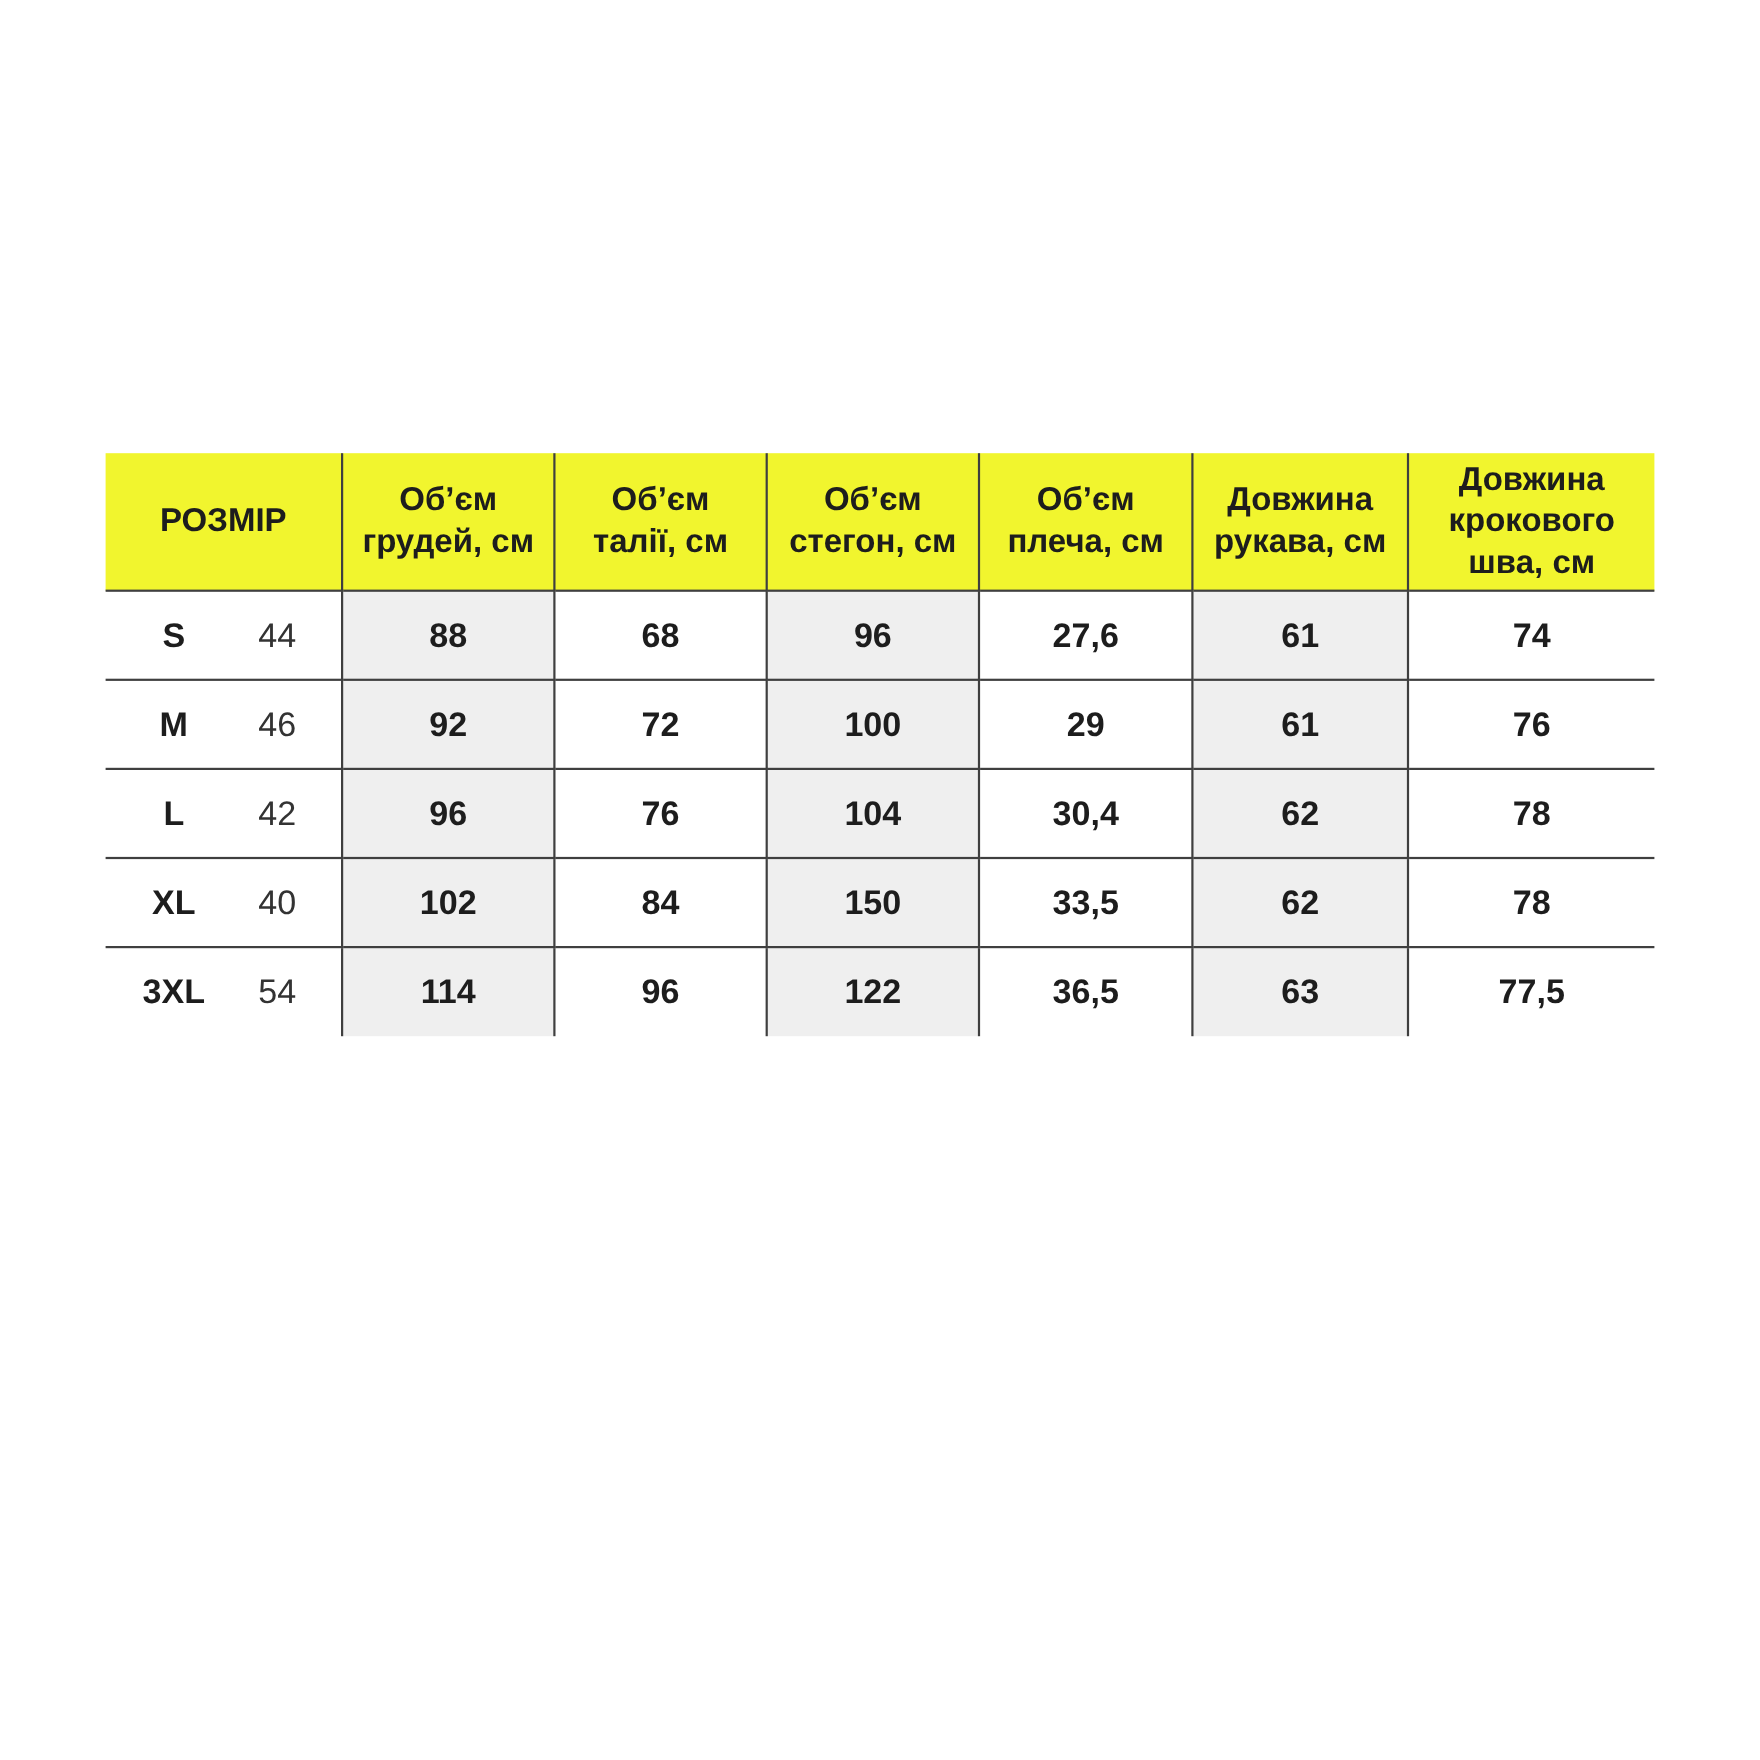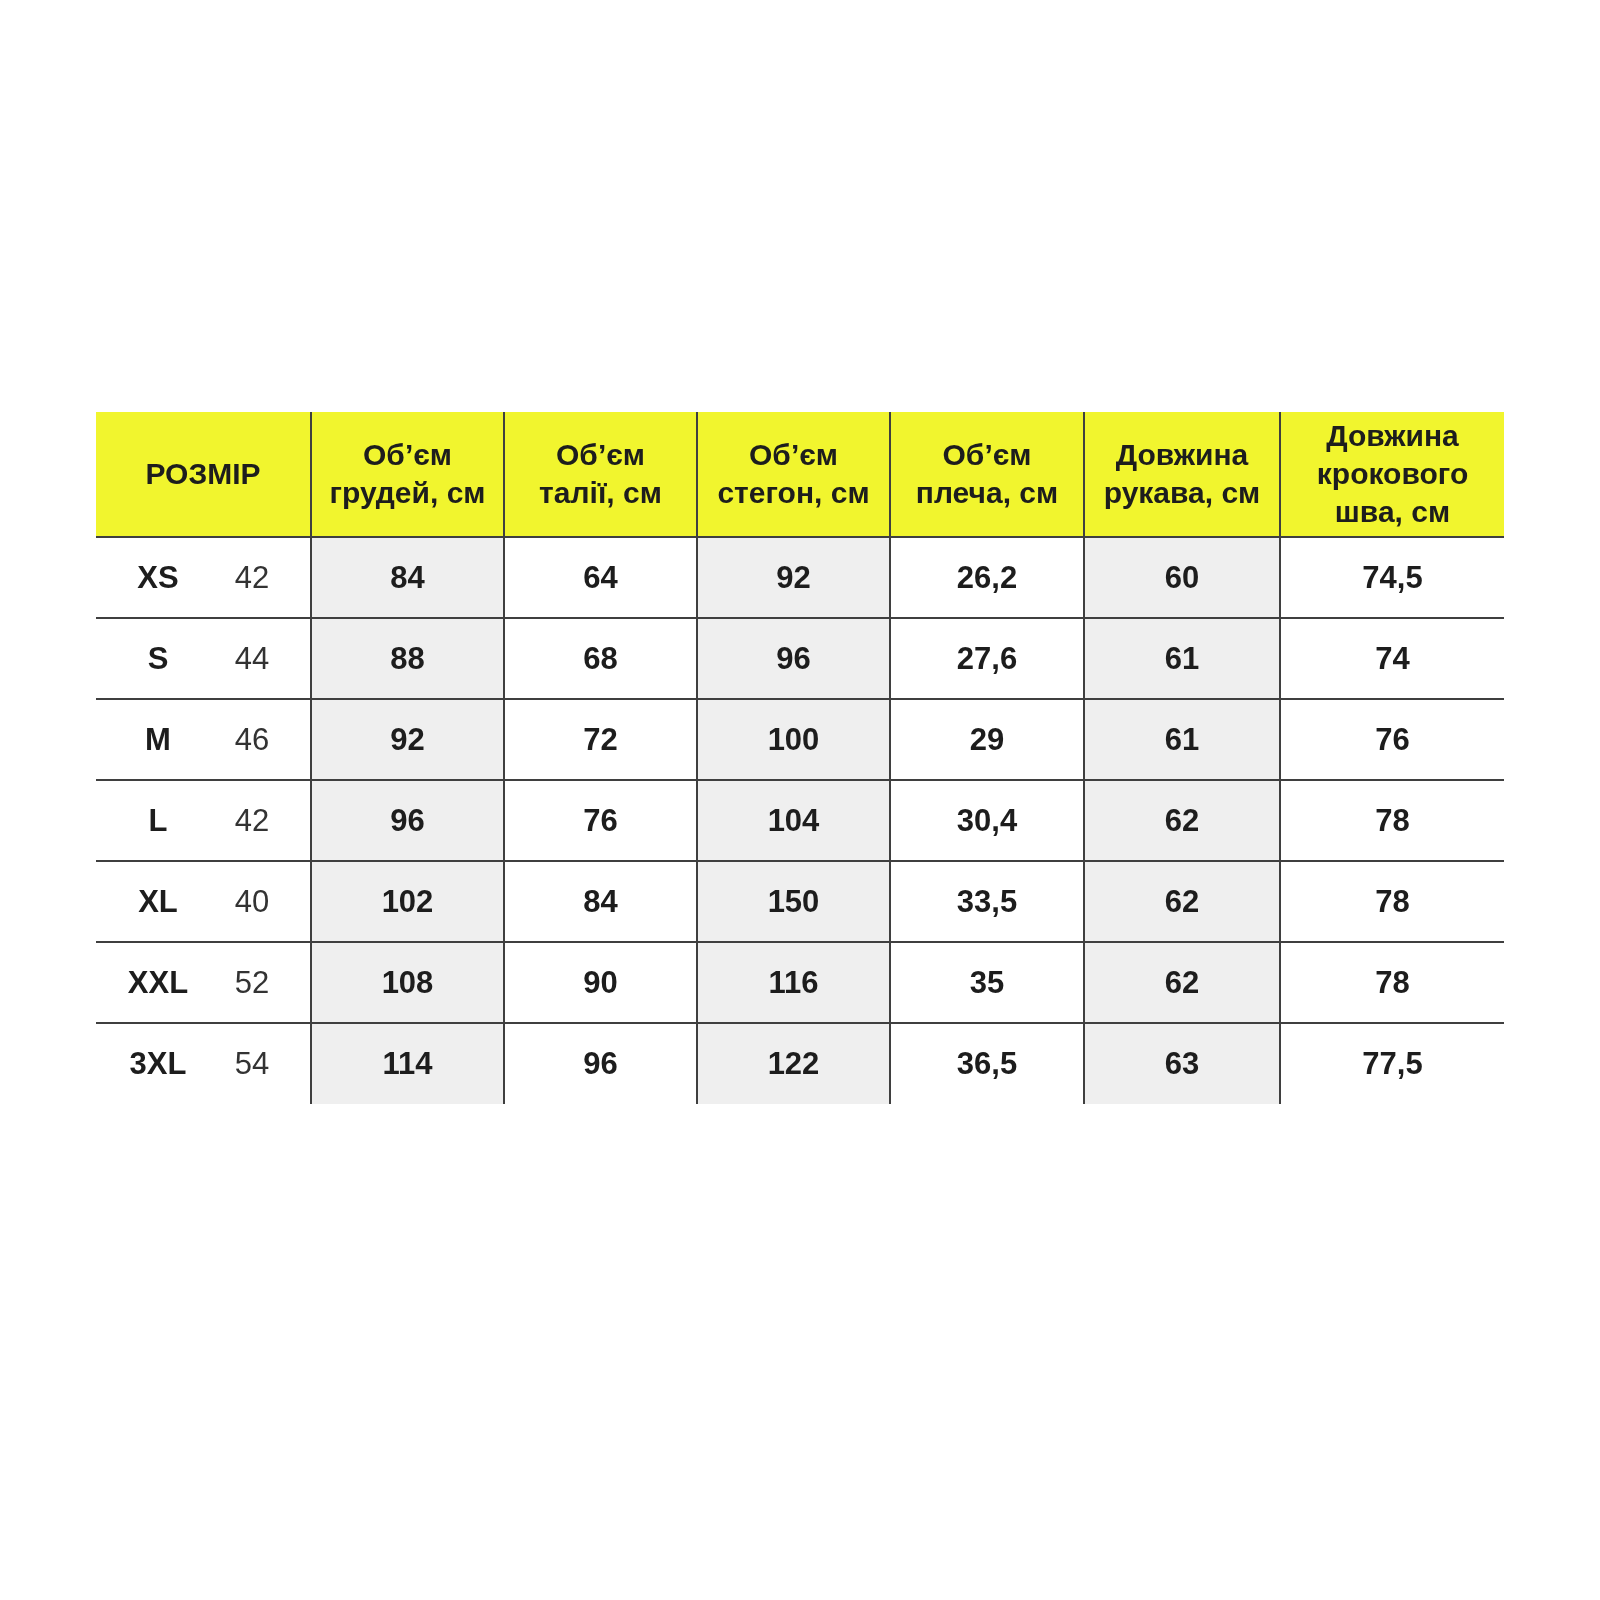--- a/index.html
+++ b/index.html
@@ -108,34 +108,20 @@
 рукава, см</th>
           <th>Довжина
 крокового
 шва, см</th>
         </tr>
     </thead>
     <tbody id="body-rows">
         <tr>
           <td>
             <div class="size-wrap">
-              <span class="size-label">XS</span>
-              <span class="size-num">42</span>
-            </div>
-          </td>
-          <td class="stripe">84</td>
-          <td>64</td>
-          <td class="stripe">92</td>
-          <td>26,2</td>
-          <td class="stripe">60</td>
-          <td>74,5</td>
-        </tr>
-        <tr>
-          <td>
-            <div class="size-wrap">
               <span class="size-label">S</span>
               <span class="size-num">44</span>
             </div>
           </td>
           <td class="stripe">88</td>
           <td>68</td>
           <td class="stripe">96</td>
           <td>27,6</td>
           <td class="stripe">61</td>
           <td>74</td>
@@ -178,34 +164,20 @@
           <td class="stripe">102</td>
           <td>84</td>
           <td class="stripe">150</td>
           <td>33,5</td>
           <td class="stripe">62</td>
           <td>78</td>
         </tr>
         <tr>
           <td>
             <div class="size-wrap">
-              <span class="size-label">XXL</span>
-              <span class="size-num">52</span>
-            </div>
-          </td>
-          <td class="stripe">108</td>
-          <td>90</td>
-          <td class="stripe">116</td>
-          <td>35</td>
-          <td class="stripe">62</td>
-          <td>78</td>
-        </tr>
-        <tr>
-          <td>
-            <div class="size-wrap">
               <span class="size-label">3XL</span>
               <span class="size-num">54</span>
             </div>
           </td>
           <td class="stripe">114</td>
           <td>96</td>
           <td class="stripe">122</td>
           <td>36,5</td>
           <td class="stripe">63</td>
           <td>77,5</td>

